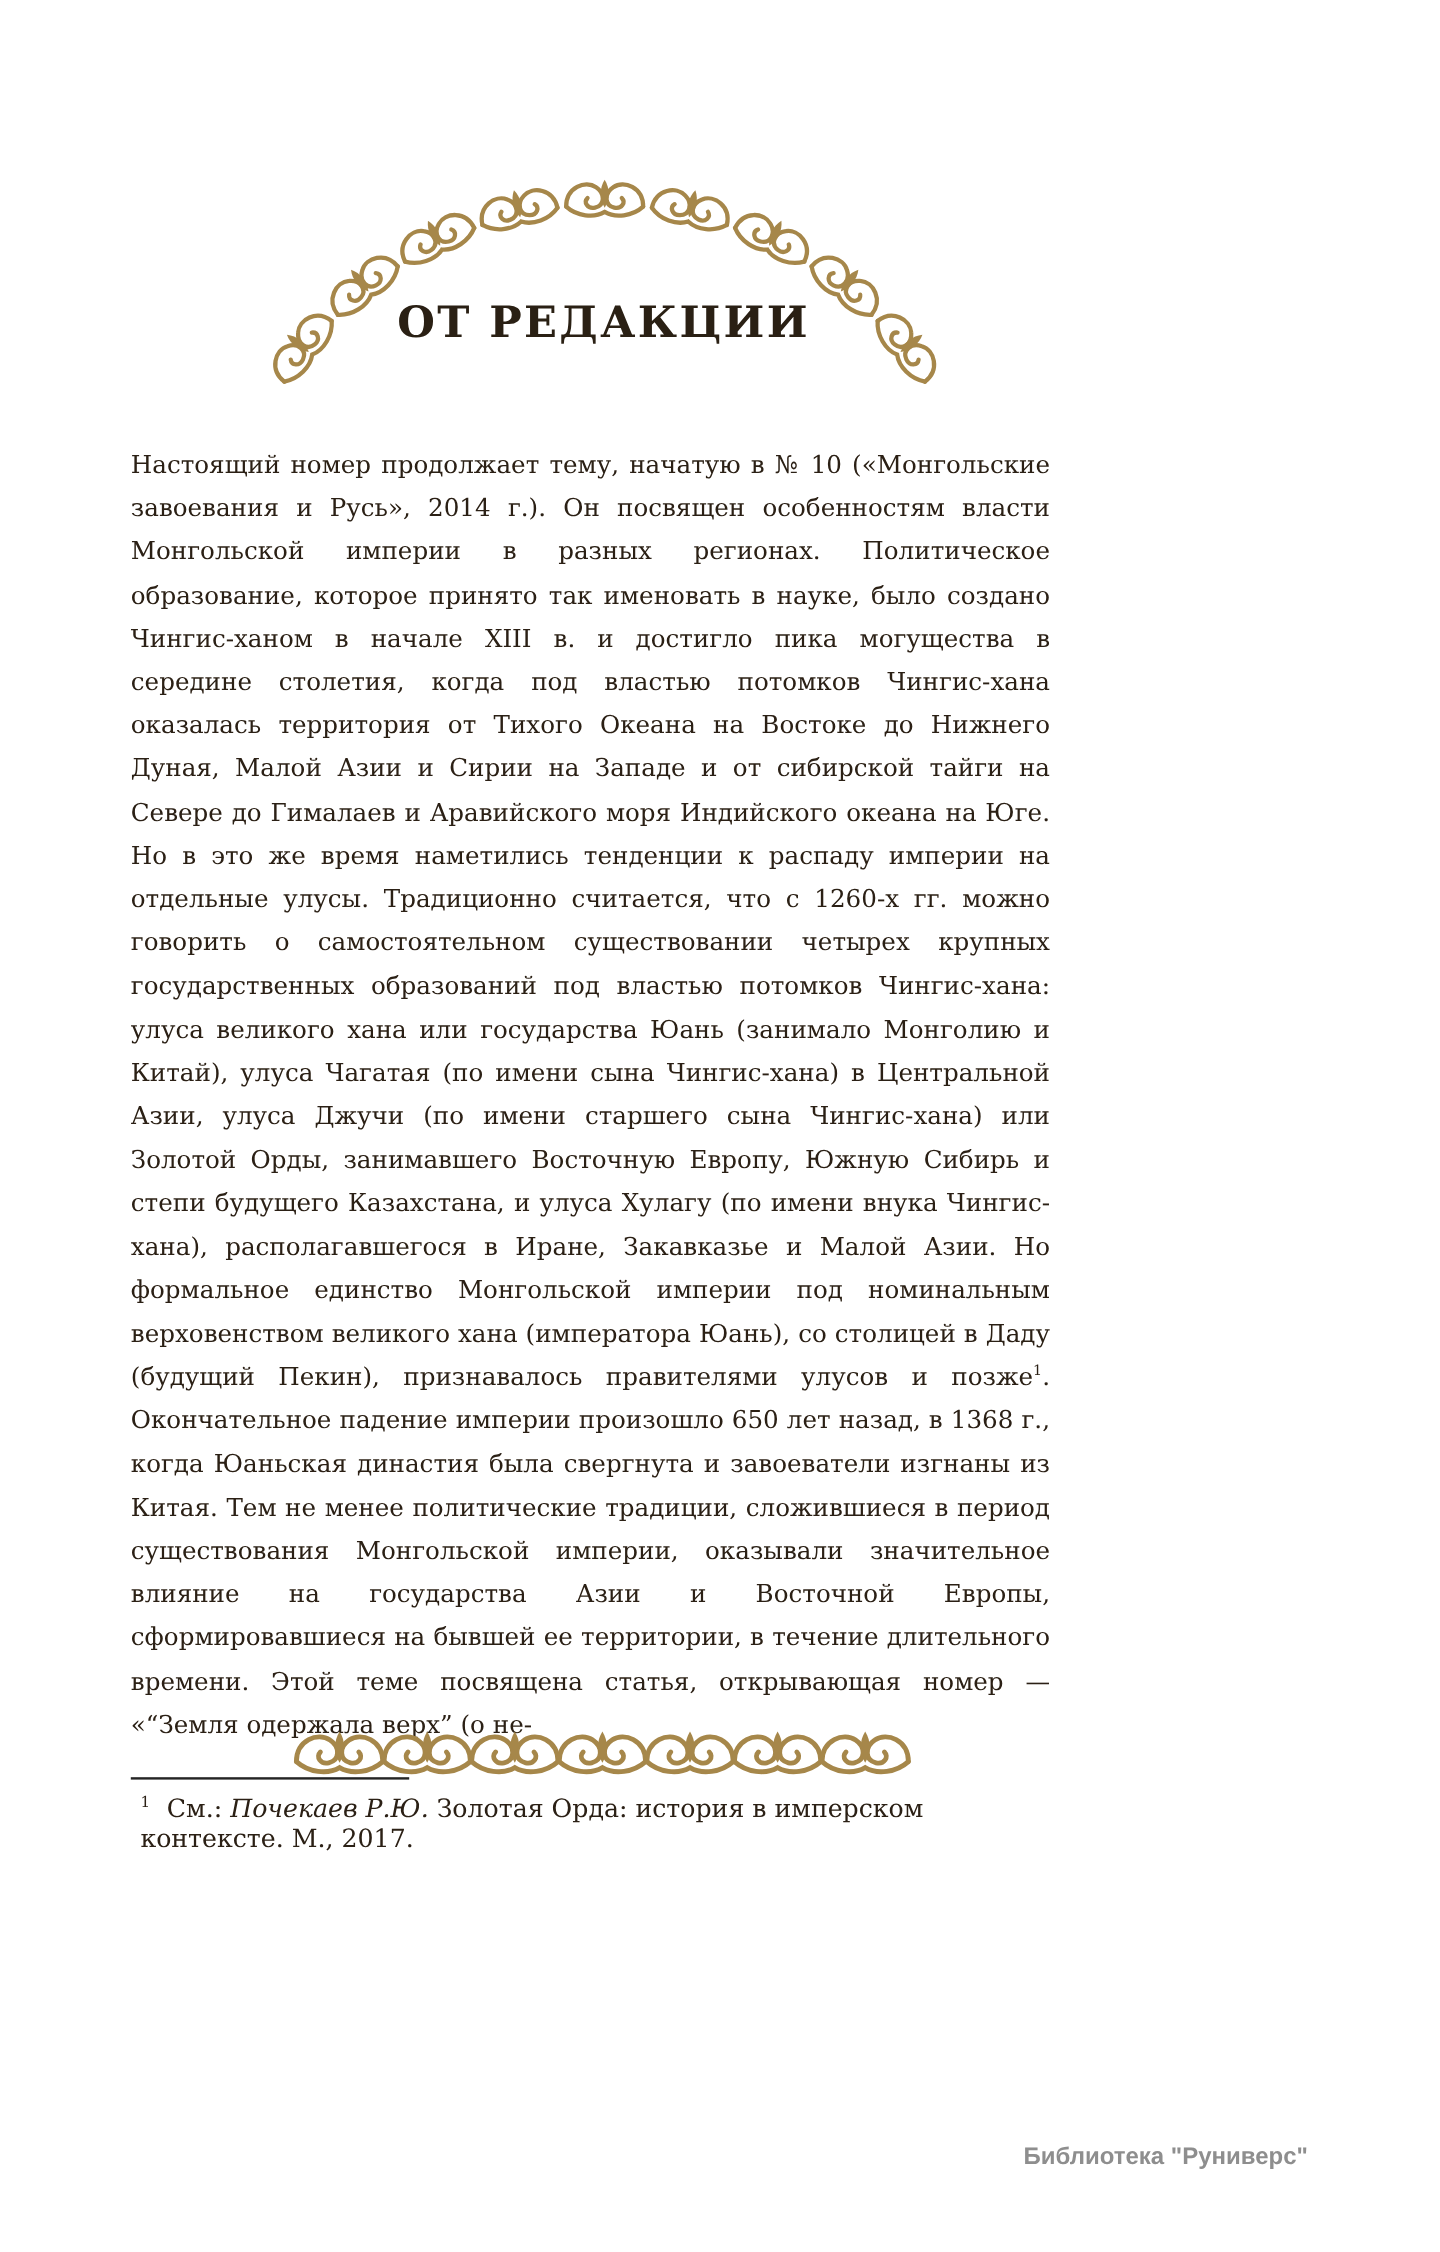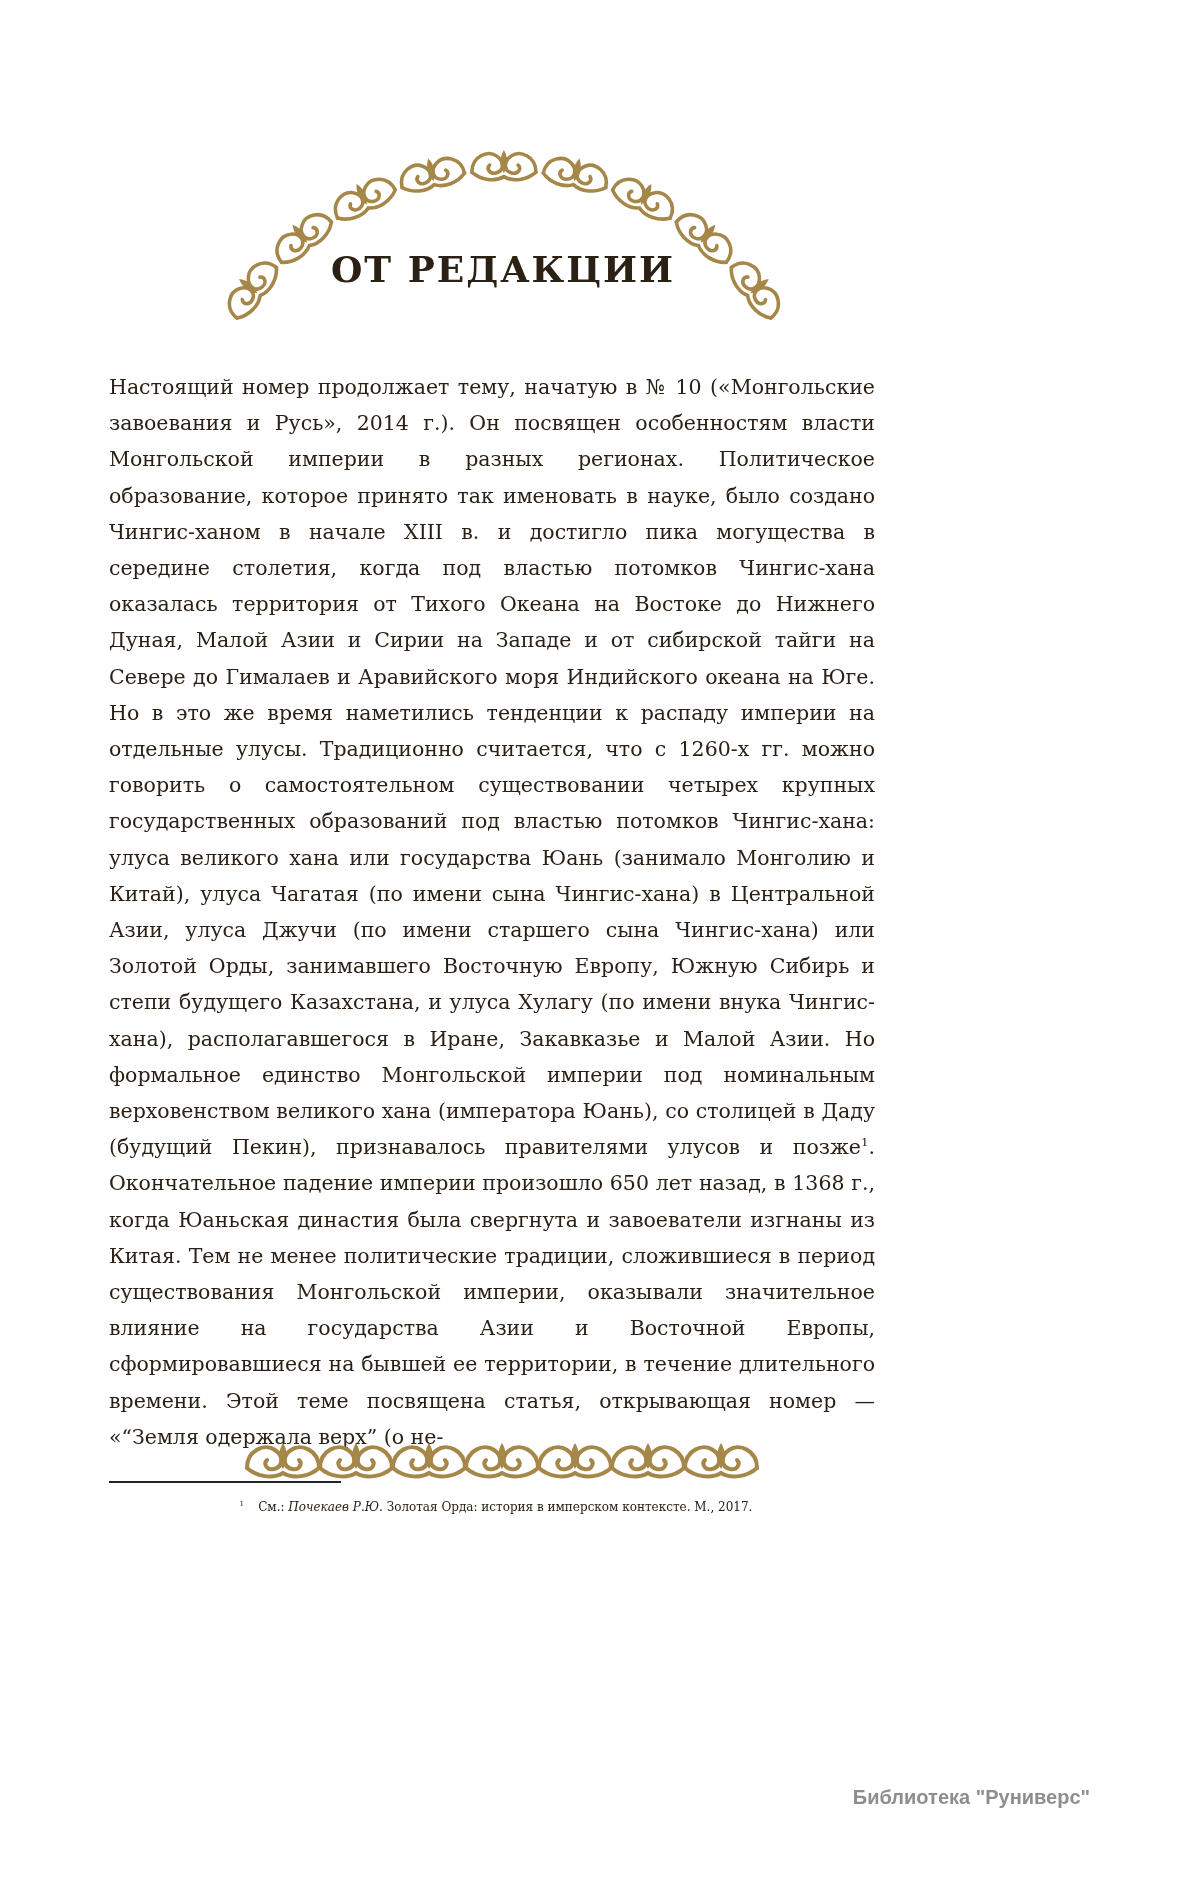--- a/index.html
+++ b/index.html
@@ -60,23 +60,23 @@
   .fn-rule {
     width: 232px;
     height: 2px;
     background: #242424;
     margin: 26px 0 12px 0;
   }
 
   .footnote {
     margin: 0;
     padding-left: 8px;
-    font-size: 12px;
+    font-size: 21px;
     line-height: 25px;
-    text-align: center;
+    text-align: left;
   }
   .footnote sup { font-size: 60%; line-height: 0; margin-right: 14px; }
   .footnote i { font-style: italic; }
 
   .watermark {
     position: absolute;
     top: 1786px;
     right: 110px;
     font-family: "Liberation Sans", sans-serif;
     font-size: 20px;

